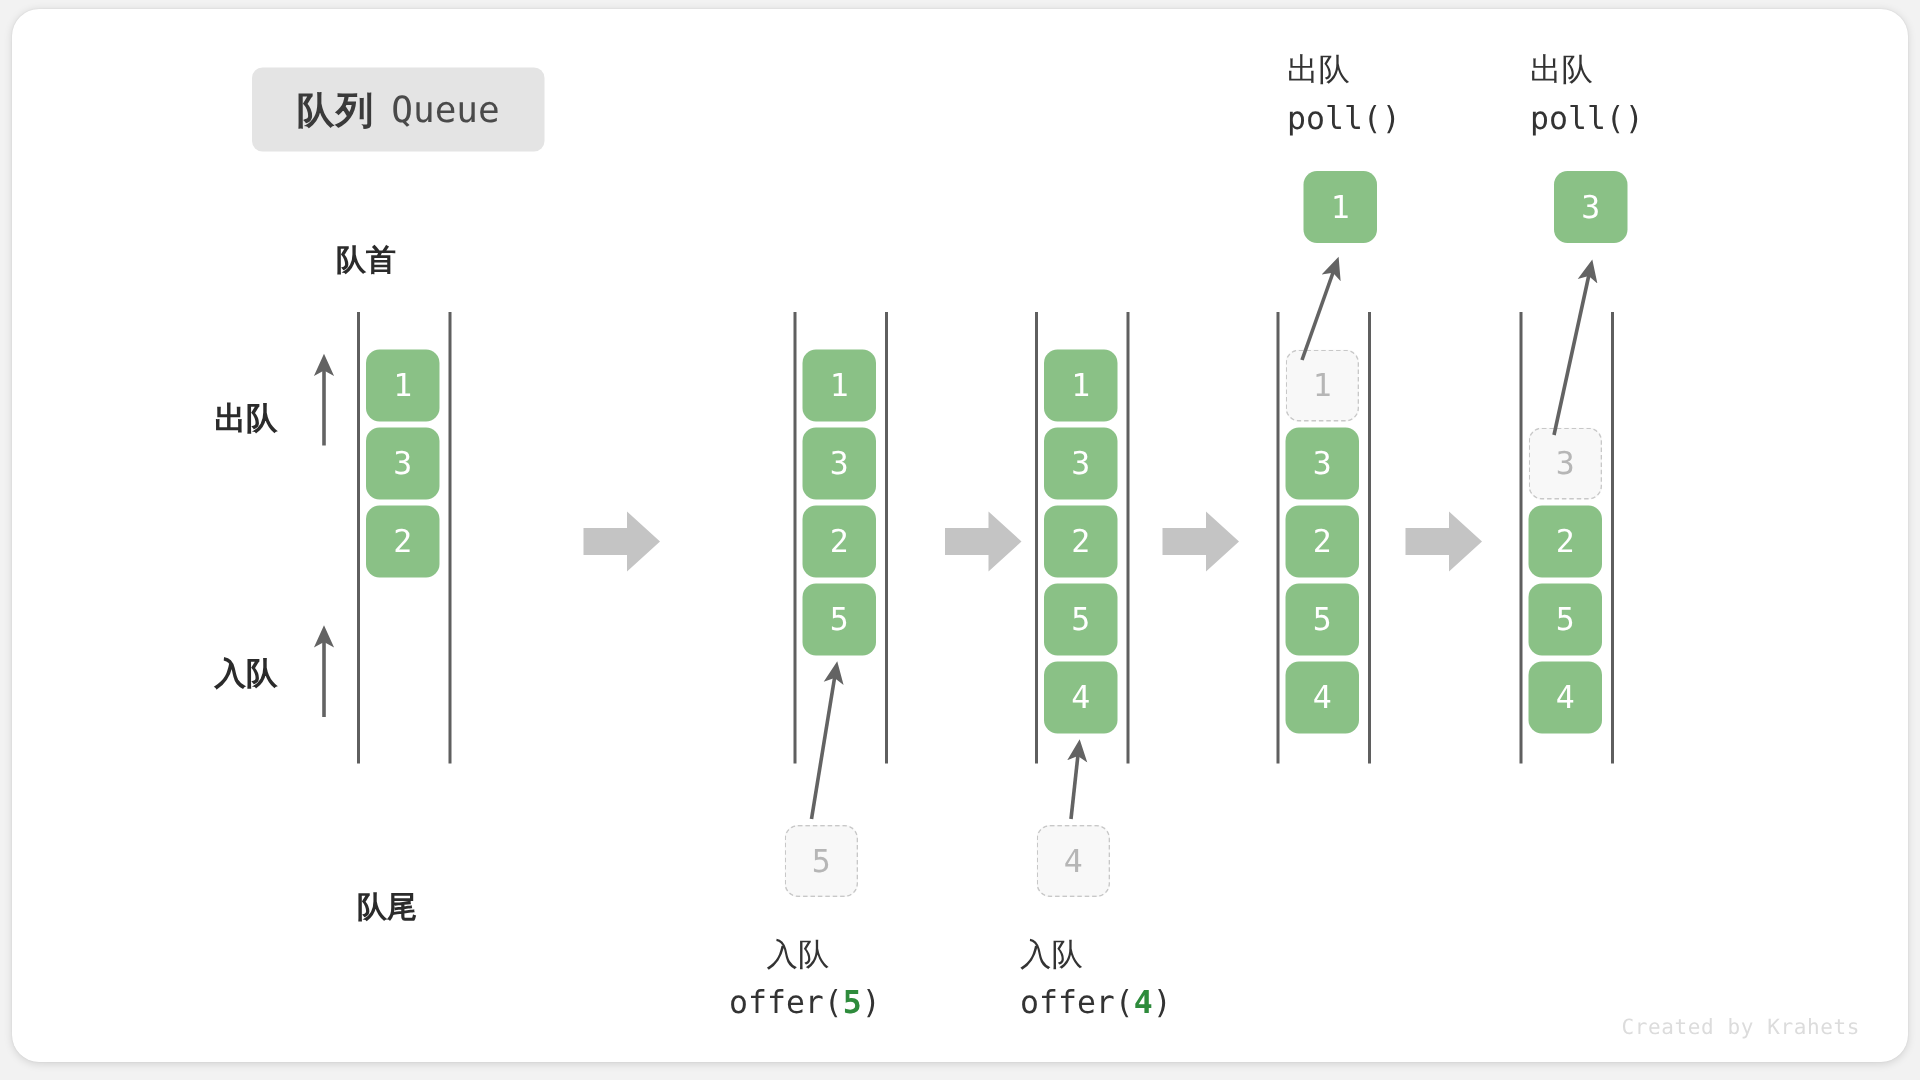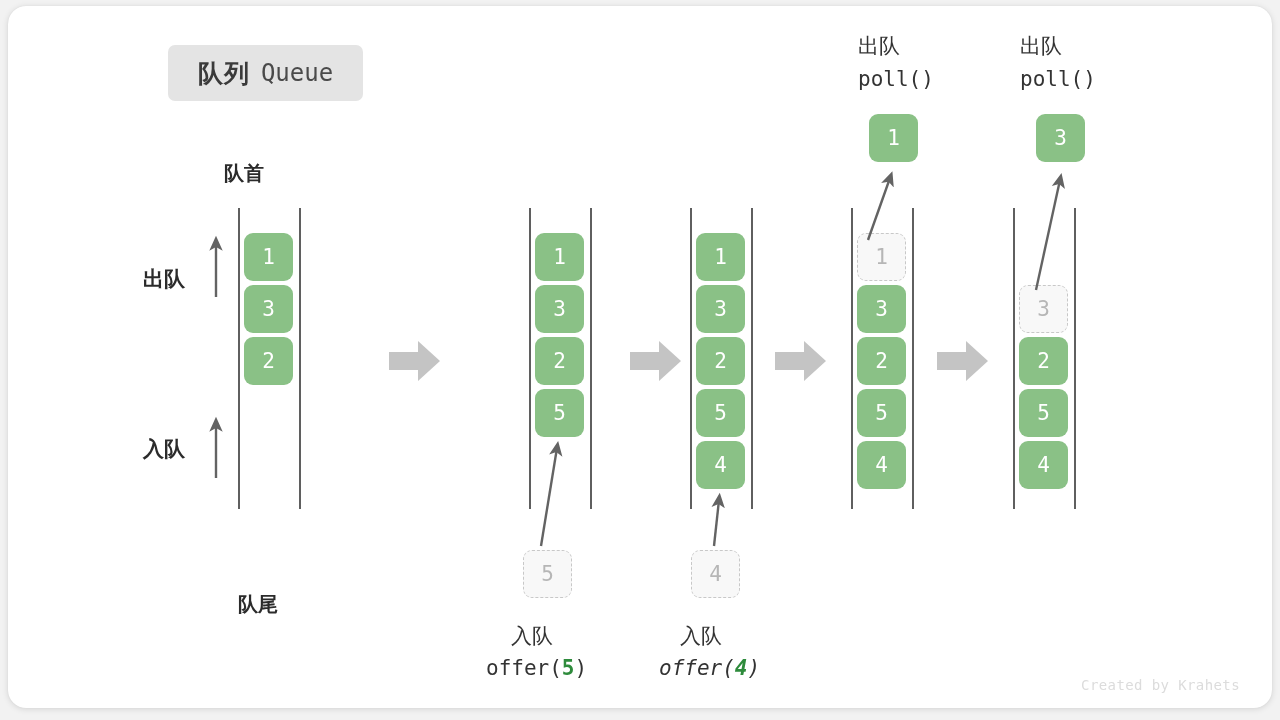--- a/index.html
+++ b/index.html
@@ -186,21 +186,21 @@
   <div class="abs op-cn" style="left:511px; top:622px;">入队</div>
   <div class="abs op-code" style="left:486px; top:656px;"><span>offer(</span><span class="argnum">5</span><span>)</span></div>
 
   <div class="box filled" style="left:696px; top:233px;">1</div>
   <div class="box filled" style="left:696px; top:285px;">3</div>
   <div class="box filled" style="left:696px; top:337px;">2</div>
   <div class="box filled" style="left:696px; top:389px;">5</div>
   <div class="box filled" style="left:696px; top:441px;">4</div>
   <div class="box ghost" style="left:691px; top:550px;">4</div>
   <div class="abs op-cn" style="left:680px; top:622px;">入队</div>
-  <div class="abs op-code" style="left:659px; top:656px;font-style:italic;"><span>offer(</span><span class="argnum">4</span><span>)</span></div>
+  <div class="abs op-code" style="left:680px; top:656px;"><span>offer(</span><span class="argnum">4</span><span>)</span></div>
 
   <div class="abs op-cn" style="left:858px; top:32px;">出队</div>
   <div class="abs op-code" style="left:858px; top:67px;">poll()</div>
   <div class="box filled" style="left:869px; top:114px;">1</div>
   <div class="box ghost" style="left:857px; top:233px;">1</div>
   <div class="box filled" style="left:857px; top:285px;">3</div>
   <div class="box filled" style="left:857px; top:337px;">2</div>
   <div class="box filled" style="left:857px; top:389px;">5</div>
   <div class="box filled" style="left:857px; top:441px;">4</div>
 

